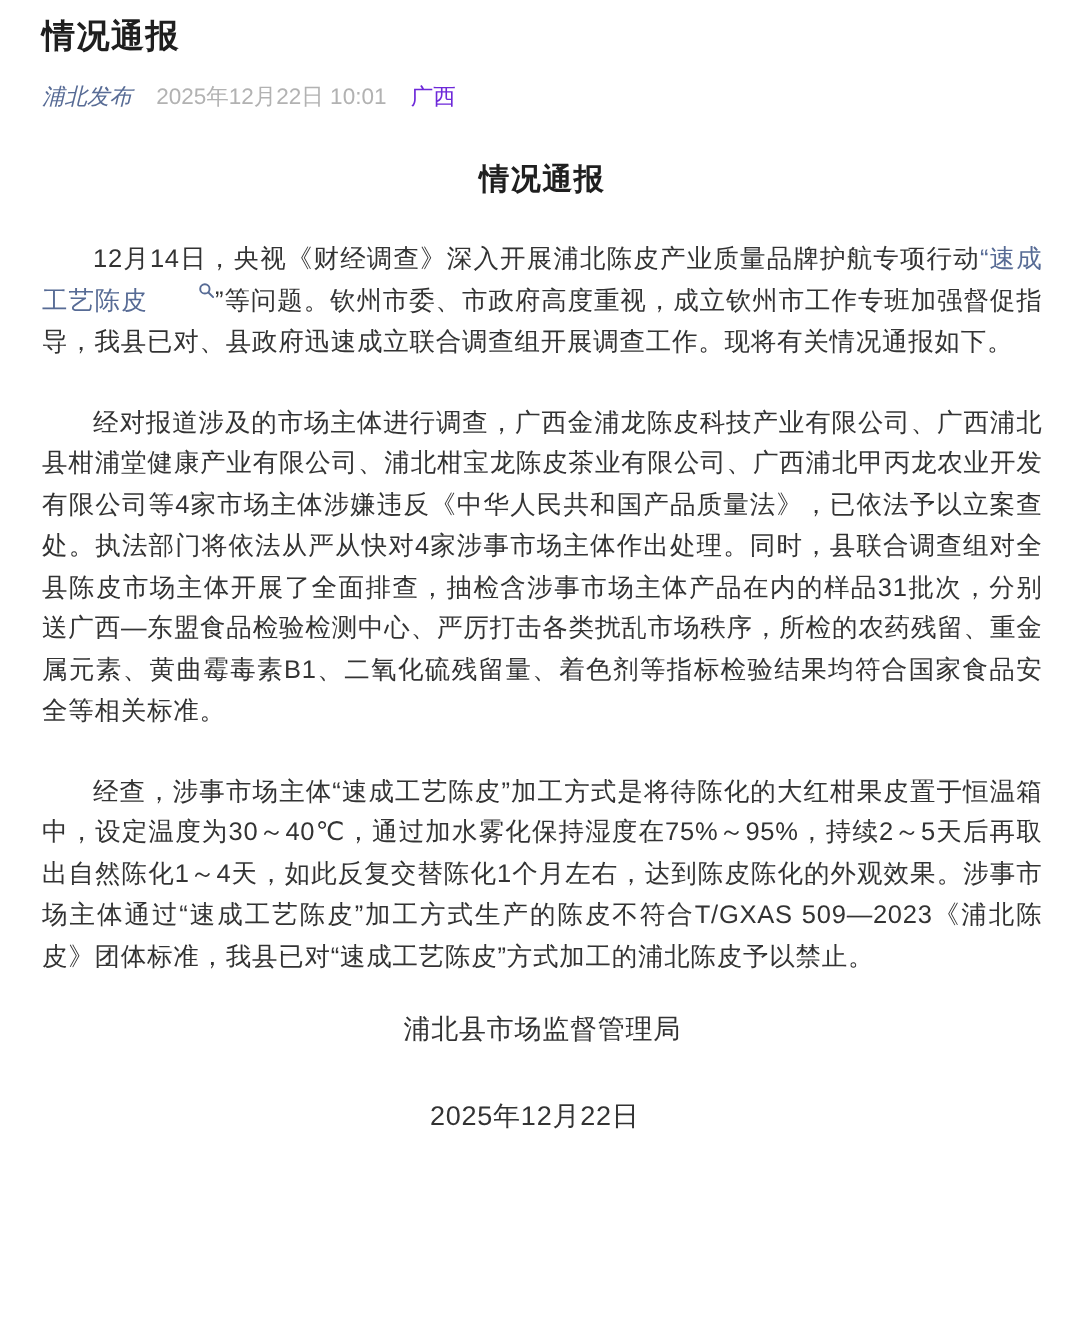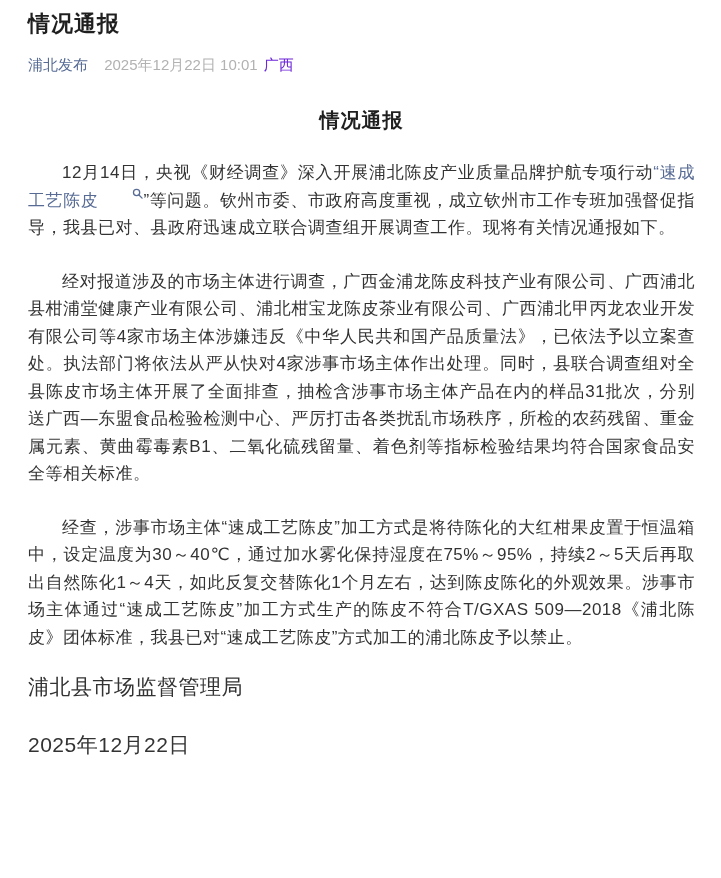--- a/index.html
+++ b/index.html
@@ -28,24 +28,25 @@
     margin-top: 17px;
     font-size: 15px;
     line-height: 20px;
     white-space: nowrap;
   }
   .byline .account {
     color: #576b95;
     font-weight: 500;
     margin-right: 12px;
     cursor: pointer;
+    font-style: italic;
   }
   .byline .datetime {
     color: #b2b2b2;
-    margin-right: 2px;
+    margin-right: 12px;
   }
   .byline .region {
     color: #6d28d9;
   }
   .article-title {
     margin-top: 32px;
     text-align: center;
     font-size: 20px;
     line-height: 26px;
     font-weight: bold;
@@ -71,22 +72,22 @@
     display: inline-block;
     vertical-align: super;
     font-size: 10px;
     line-height: 10px;
   }
   .search-sup svg {
     display: inline-block;
     vertical-align: baseline;
   }
   .signature {
-    text-align: left;
-    font-size: 21px;
+    text-align: center;
+    font-size: 18px;
     line-height: 27.5px;
     color: #333333;
     letter-spacing: 0.5px;
   }
   .sig-agency {
     margin-top: 22px;
   }
   .sig-date {
     margin-top: 30px;
     padding-right: 10px;
@@ -109,21 +110,21 @@
 
   <p class="para">
     <span>12月14日，央视《财经调查》深入开展浦北陈皮产业质量品牌护航专项行动</span><span class="inline-link"><span>“速成工艺陈皮</span><span class="search-sup"><svg width="11" height="11" viewBox="0 0 12 12" aria-hidden="true">
             <circle cx="5" cy="5" r="3.4" fill="none" stroke="#576b95" stroke-width="1.4"></circle>
             <line x1="7.6" y1="7.6" x2="11" y2="11" stroke="#576b95" stroke-width="1.4" stroke-linecap="round"></line>
           </svg></span></span><span>”等问题。钦州市委、市政府高度重视，成立钦州市工作专班加强督促指导，我县已对、县政府迅速成立联合调查组开展调查工作。现将有关情况通报如下。</span>
   </p>
 
   <p class="para">经对报道涉及的市场主体进行调查，广西金浦龙陈皮科技产业有限公司、广西浦北县柑浦堂健康产业有限公司、浦北柑宝龙陈皮茶业有限公司、广西浦北甲丙龙农业开发有限公司等4家市场主体涉嫌违反《中华人民共和国产品质量法》，已依法予以立案查处。执法部门将依法从严从快对4家涉事市场主体作出处理。同时，县联合调查组对全县陈皮市场主体开展了全面排查，抽检含涉事市场主体产品在内的样品31批次，分别送广西—东盟食品检验检测中心、严厉打击各类扰乱市场秩序，所检的农药残留、重金属元素、黄曲霉毒素B1、二氧化硫残留量、着色剂等指标检验结果均符合国家食品安全等相关标准。</p>
 
-  <p class="para">经查，涉事市场主体“速成工艺陈皮”加工方式是将待陈化的大红柑果皮置于恒温箱中，设定温度为30～40℃，通过加水雾化保持湿度在75%～95%，持续2～5天后再取出自然陈化1～4天，如此反复交替陈化1个月左右，达到陈皮陈化的外观效果。涉事市场主体通过“速成工艺陈皮”加工方式生产的陈皮不符合T/GXAS 509—2018《浦北陈皮》团体标准，我县已对“速成工艺陈皮”方式加工的浦北陈皮予以禁止。</p>
+  <p class="para">经查，涉事市场主体“速成工艺陈皮”加工方式是将待陈化的大红柑果皮置于恒温箱中，设定温度为30～40℃，通过加水雾化保持湿度在75%～95%，持续2～5天后再取出自然陈化1～4天，如此反复交替陈化1个月左右，达到陈皮陈化的外观效果。涉事市场主体通过“速成工艺陈皮”加工方式生产的陈皮不符合T/GXAS 509—2023《浦北陈皮》团体标准，我县已对“速成工艺陈皮”方式加工的浦北陈皮予以禁止。</p>
 
 
   <div class="signature">
     <div class="sig-agency">浦北县市场监督管理局</div>
     <div class="sig-date">2025年12月22日</div>
   </div>
 
 </div>
 
 </body></html>

